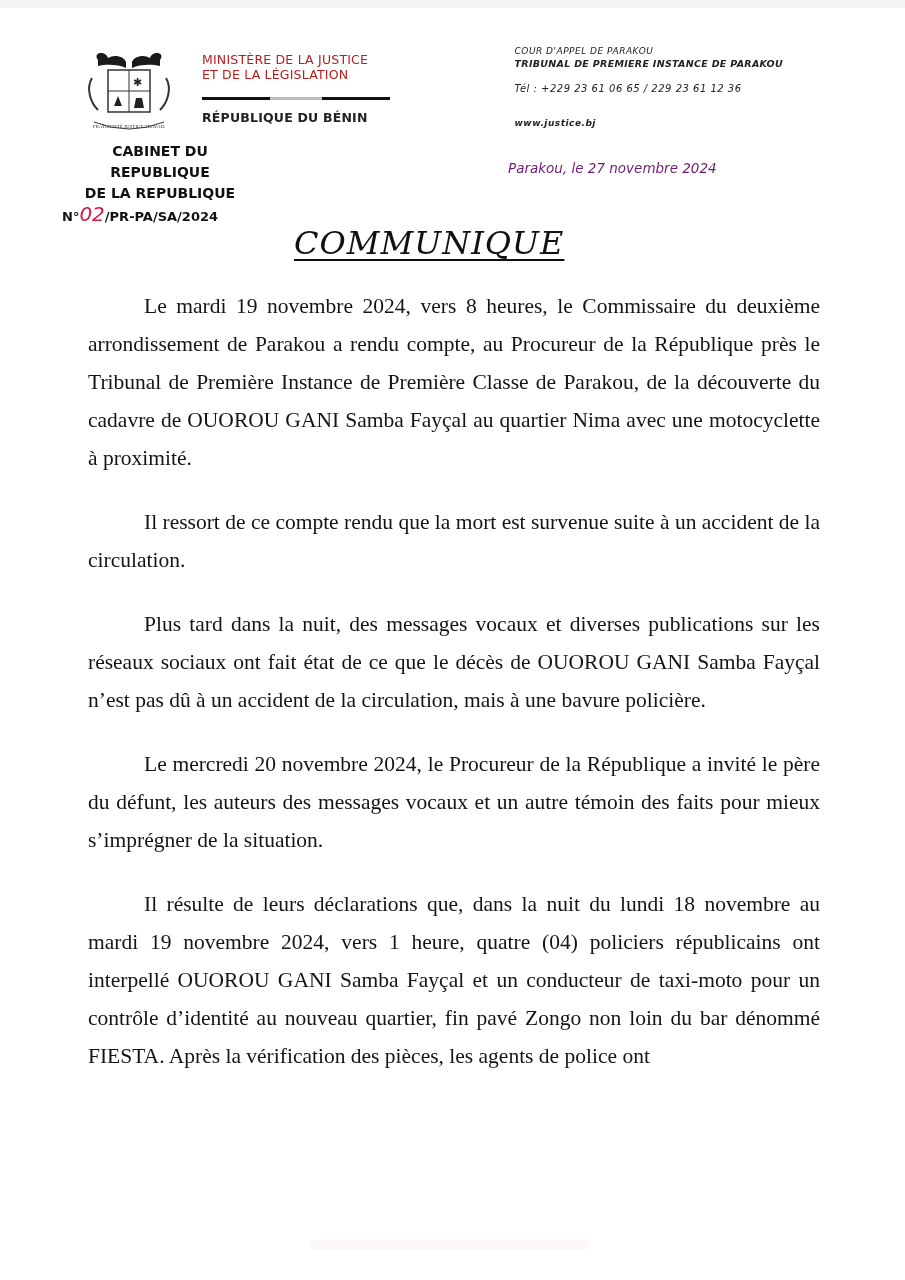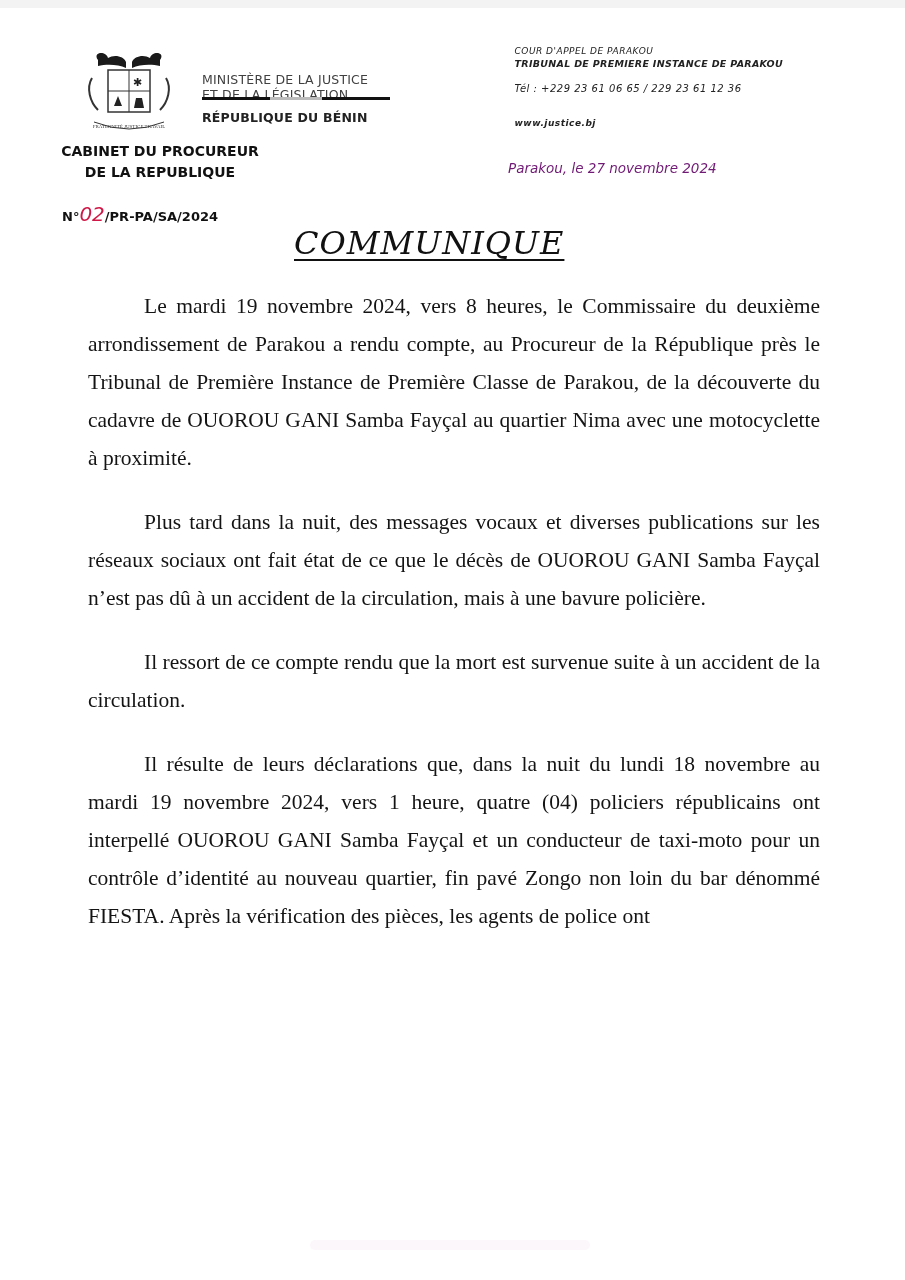--- a/index.html
+++ b/index.html
@@ -2,21 +2,21 @@
 <html><head>
   <meta charset="utf-8">
   <style>
     html, body { margin: 0; padding: 0; }
     body {
       width: 905px; height: 1280px; background: #ffffff; position: relative; overflow: hidden;
       font-family: "Liberation Serif", serif; color: #1a1a1a;
     }
     .topband { position: absolute; left: 0; top: 0; width: 905px; height: 8px; background: #f3f3f3; }
     .emblem { position: absolute; left: 84px; top: 50px; width: 90px; height: 84px; }
-    .ministry { position: absolute; left: 202px; top: 72px; font-family: "DejaVu Sans", sans-serif; font-size: 12.5px; line-height: 15px; color: #404040; letter-spacing: 0.2px; }
+    .ministry { position: absolute; left: 202px; top: 52px; font-family: "DejaVu Sans", sans-serif; font-size: 12.5px; line-height: 15px; color: #b91c1c; letter-spacing: 0.2px; }
     .ministry-rule { position: absolute; left: 202px; top: 97px; width: 188px; height: 3px; background: linear-gradient(to right, #111 0, #111 36%, #bbb 36%, #bbb 64%, #111 64%, #111 100%); }
     .republic { position: absolute; left: 202px; top: 110px; font-family: "DejaVu Sans", sans-serif; font-size: 12.5px; color: #222; letter-spacing: 0.2px; font-weight: bold; }
     .cabinet { position: absolute; left: 60px; top: 141px; width: 200px; text-align: center; font-family: "DejaVu Sans", sans-serif; font-weight: bold; font-size: 14px; line-height: 21px; color: #111; }
     .tribunal { position: absolute; right: 122px; top: 46px; text-align: left; font-family: "DejaVu Sans", sans-serif; font-style: italic; color: #222; filter: blur(0.7px); }
     .tribunal .l1 { font-size: 9px; letter-spacing: 0.5px; }
     .tribunal .l2 { font-size: 9.5px; font-weight: bold; margin-top: 2px; letter-spacing: 0.3px; }
     .tribunal .l3 { font-size: 10px; margin-top: 14px; letter-spacing: 0.5px; }
     .tribunal .l4 { font-size: 9px; margin-top: 24px; letter-spacing: 0.5px; font-weight: bold; }
     .date { position: absolute; left: 508px; top: 160px; font-family: "DejaVu Sans", sans-serif; font-style: italic; font-size: 13.5px; color: #701a75; filter: blur(0.3px); }
     .refno { position: absolute; left: 62px; top: 202px; font-family: "DejaVu Sans", sans-serif; font-weight: bold; font-size: 13px; color: #111; }
@@ -48,40 +48,41 @@
 </svg>
 
 <div class="ministry">
   <div>MINISTÈRE DE LA JUSTICE</div>
   <div>ET DE LA LÉGISLATION</div>
 </div>
 <div class="ministry-rule"></div>
 <div class="republic">RÉPUBLIQUE DU BÉNIN</div>
 
 <div class="cabinet">
-  <div>CABINET DU PROCUREUR</div>
+  <div>CABINET DU REPUBLIQUE</div>
   <div>DE LA REPUBLIQUE</div>
 </div>
 
 <div class="tribunal">
   <div class="l1">COUR D'APPEL DE PARAKOU</div>
   <div class="l2">TRIBUNAL DE PREMIERE INSTANCE DE PARAKOU</div>
   <div class="l3">Tél : +229 23 61 06 65 / 229 23 61 12 36</div>
   <div class="l4">www.justice.bj</div>
 </div>
 
 <div class="date">Parakou, le 27 novembre 2024</div>
 
 <div class="refno">
   <span>N°</span><span class="hand">02</span><span>/PR-PA/SA/2024</span>
 </div>
 
 <div class="title">COMMUNIQUE</div>
 
 <div class="body">
   <p class="tight">Le mardi 19 novembre 2024, vers 8 heures, le Commissaire du deuxième arrondissement de Parakou a rendu compte, au Procureur de la République près le Tribunal de Première Instance de Première Classe de Parakou, de la découverte du cadavre de OUOROU GANI Samba Fayçal au quartier Nima avec une motocyclette à proximité.</p>
+  <p class="tight">Il ressort de ce compte rendu que la mort est survenue suite à un accident de la circulation.</p>
   <p class="tight">Plus tard dans la nuit, des messages vocaux et diverses publications sur les réseaux sociaux ont fait état de ce que le décès de OUOROU GANI Samba Fayçal n’est pas dû à un accident de la circulation, mais à une bavure policière.</p>
-  <p class="tight">Il ressort de ce compte rendu que la mort est survenue suite à un accident de la circulation.</p>
+  <p class="tight">Le mercredi 20 novembre 2024, le Procureur de la République a invité le père du défunt, les auteurs des messages vocaux et un autre témoin des faits pour mieux s’imprégner de la situation.</p>
   <p>Il résulte de leurs déclarations que, dans la nuit du lundi 18 novembre au mardi 19 novembre 2024, vers 1 heure, quatre (04) policiers républicains ont interpellé OUOROU GANI Samba Fayçal et un conducteur de taxi-moto pour un contrôle d’identité au nouveau quartier, fin pavé Zongo non loin du bar dénommé FIESTA. Après la vérification des pièces, les agents de police ont</p>
 </div>
 
 <div class="footer-smudge"></div>
 <div class="camscanner">Scanné avec CamScanner</div>
 
 </body></html>

